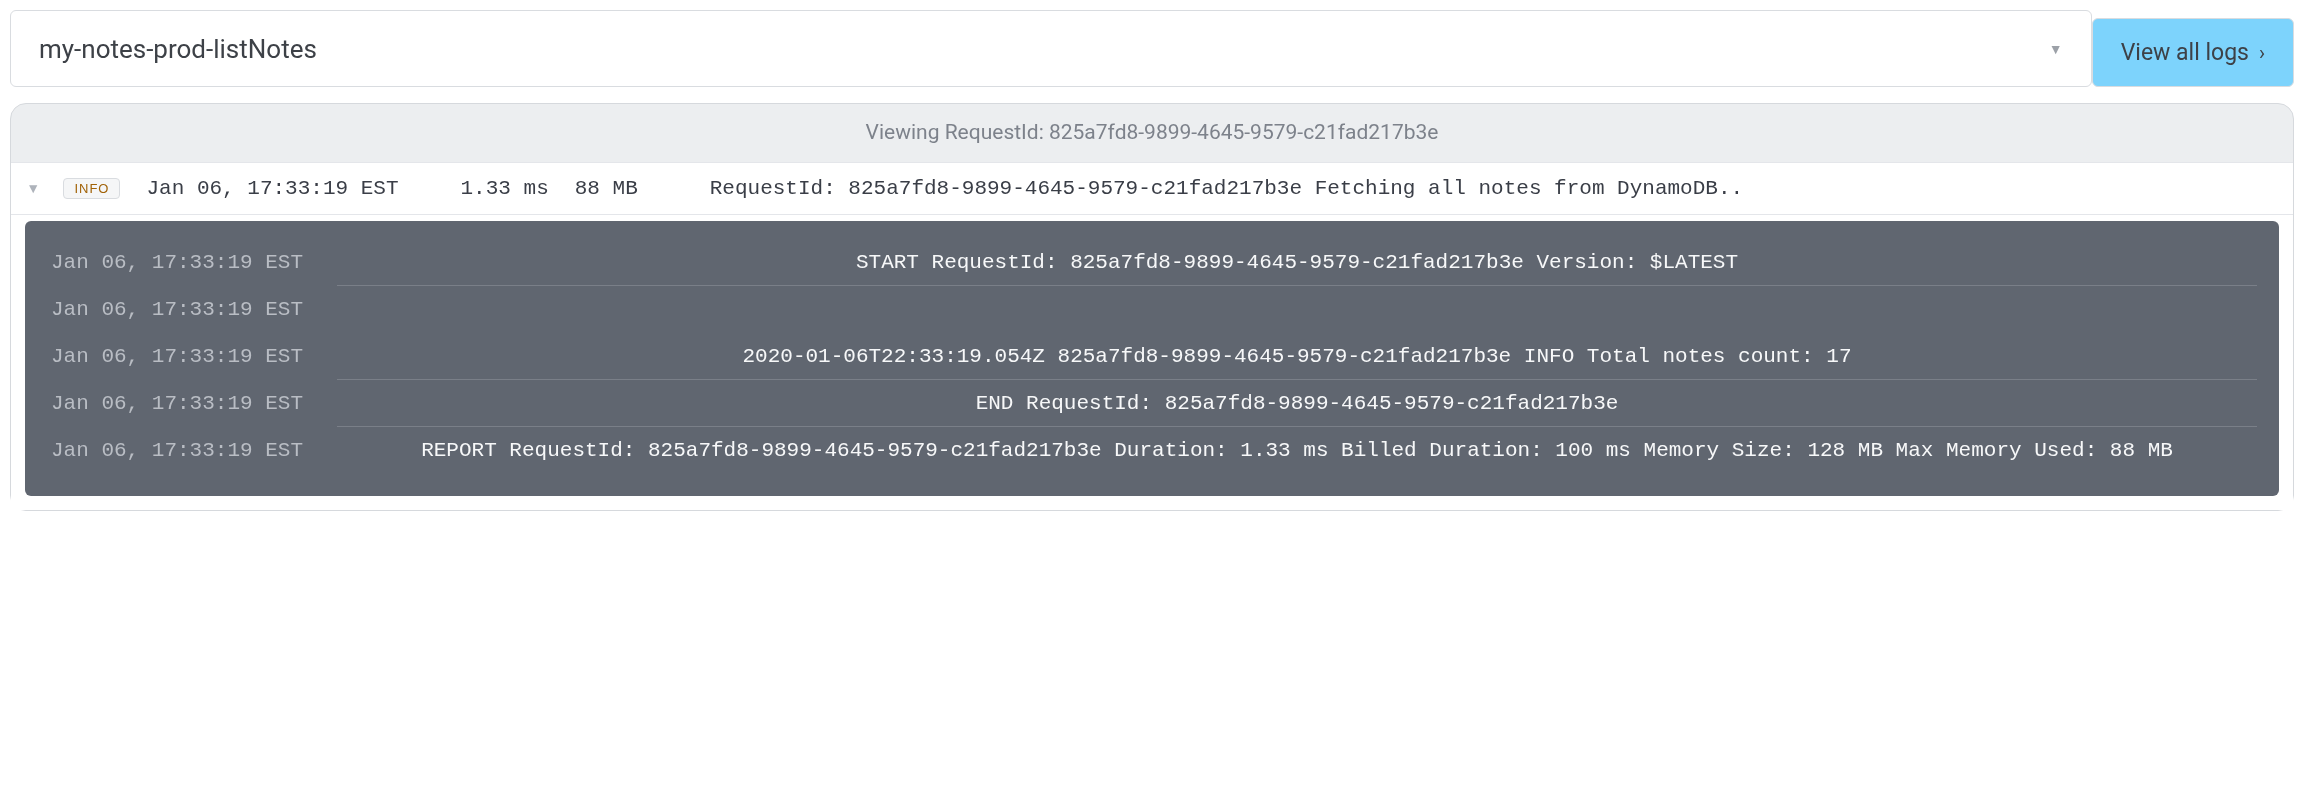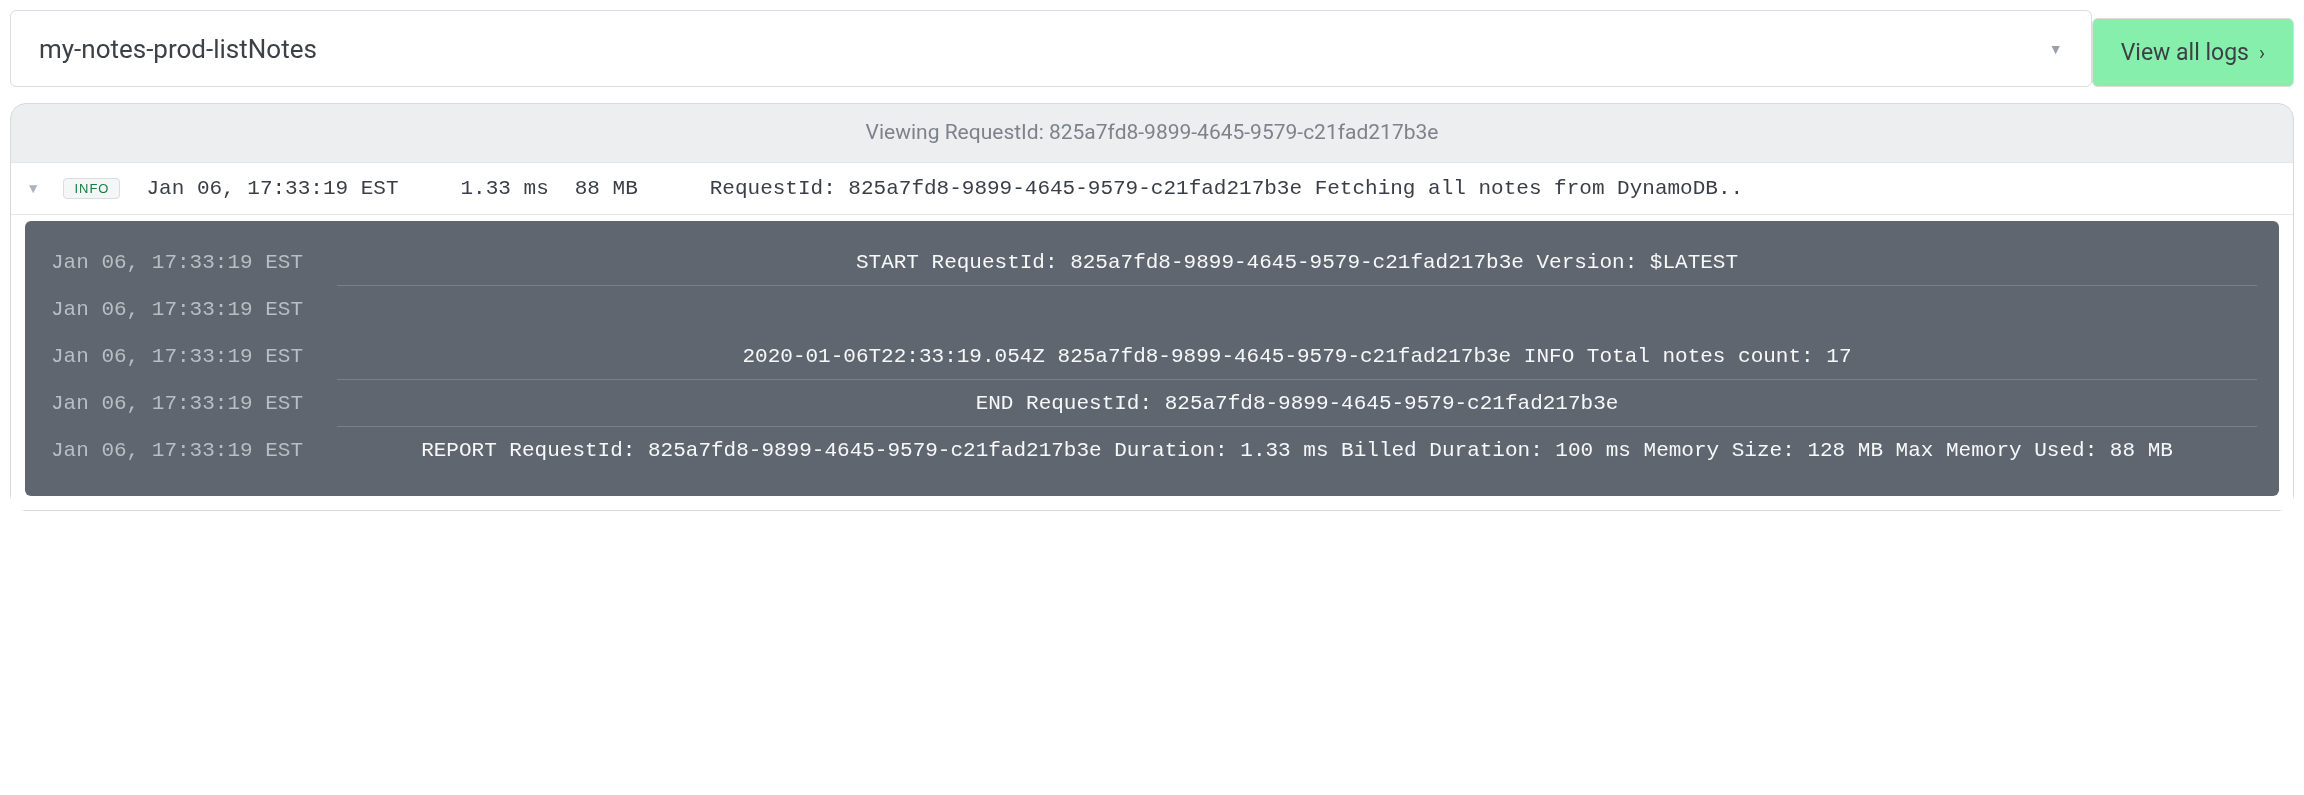--- a/index.html
+++ b/index.html
@@ -26,21 +26,21 @@
     font-size: 26px;
     color: #3d4147;
   }
   .dropdown .caret {
     font-size: 14px;
     color: #9ca1a8;
   }
   .view-all {
     border: 1px solid #d9dce0;
     border-radius: 6px;
-    background: #86efac;
+    background: #7dd3fc;
     padding: 20px 28px;
     display: flex;
     align-items: center;
     gap: 10px;
     cursor: pointer;
     font-size: 23px;
     color: #3d4147;
     margin-top: 8px;
   }
   .view-all .chev {
@@ -75,21 +75,21 @@
     color: #aeb3bb;
     cursor: pointer;
   }
   .badge {
     border: 1px solid #d9dce0;
     background: #f5f6f7;
     border-radius: 4px;
     padding: 2px 10px;
     font-size: 13px;
     letter-spacing: 1px;
-    color: #15803d;
+    color: #a16207;
     font-family: -apple-system, BlinkMacSystemFont, sans-serif;
   }
   .sum-ts { white-space: nowrap; }
   .sum-dur { margin-left: 36px; white-space: nowrap; }
   .sum-mem { white-space: nowrap; }
   .sum-msg { margin-left: 46px; white-space: nowrap; overflow: hidden; text-overflow: ellipsis; }
 
   .details-bar {
     background: #fff;
     display: flex;

